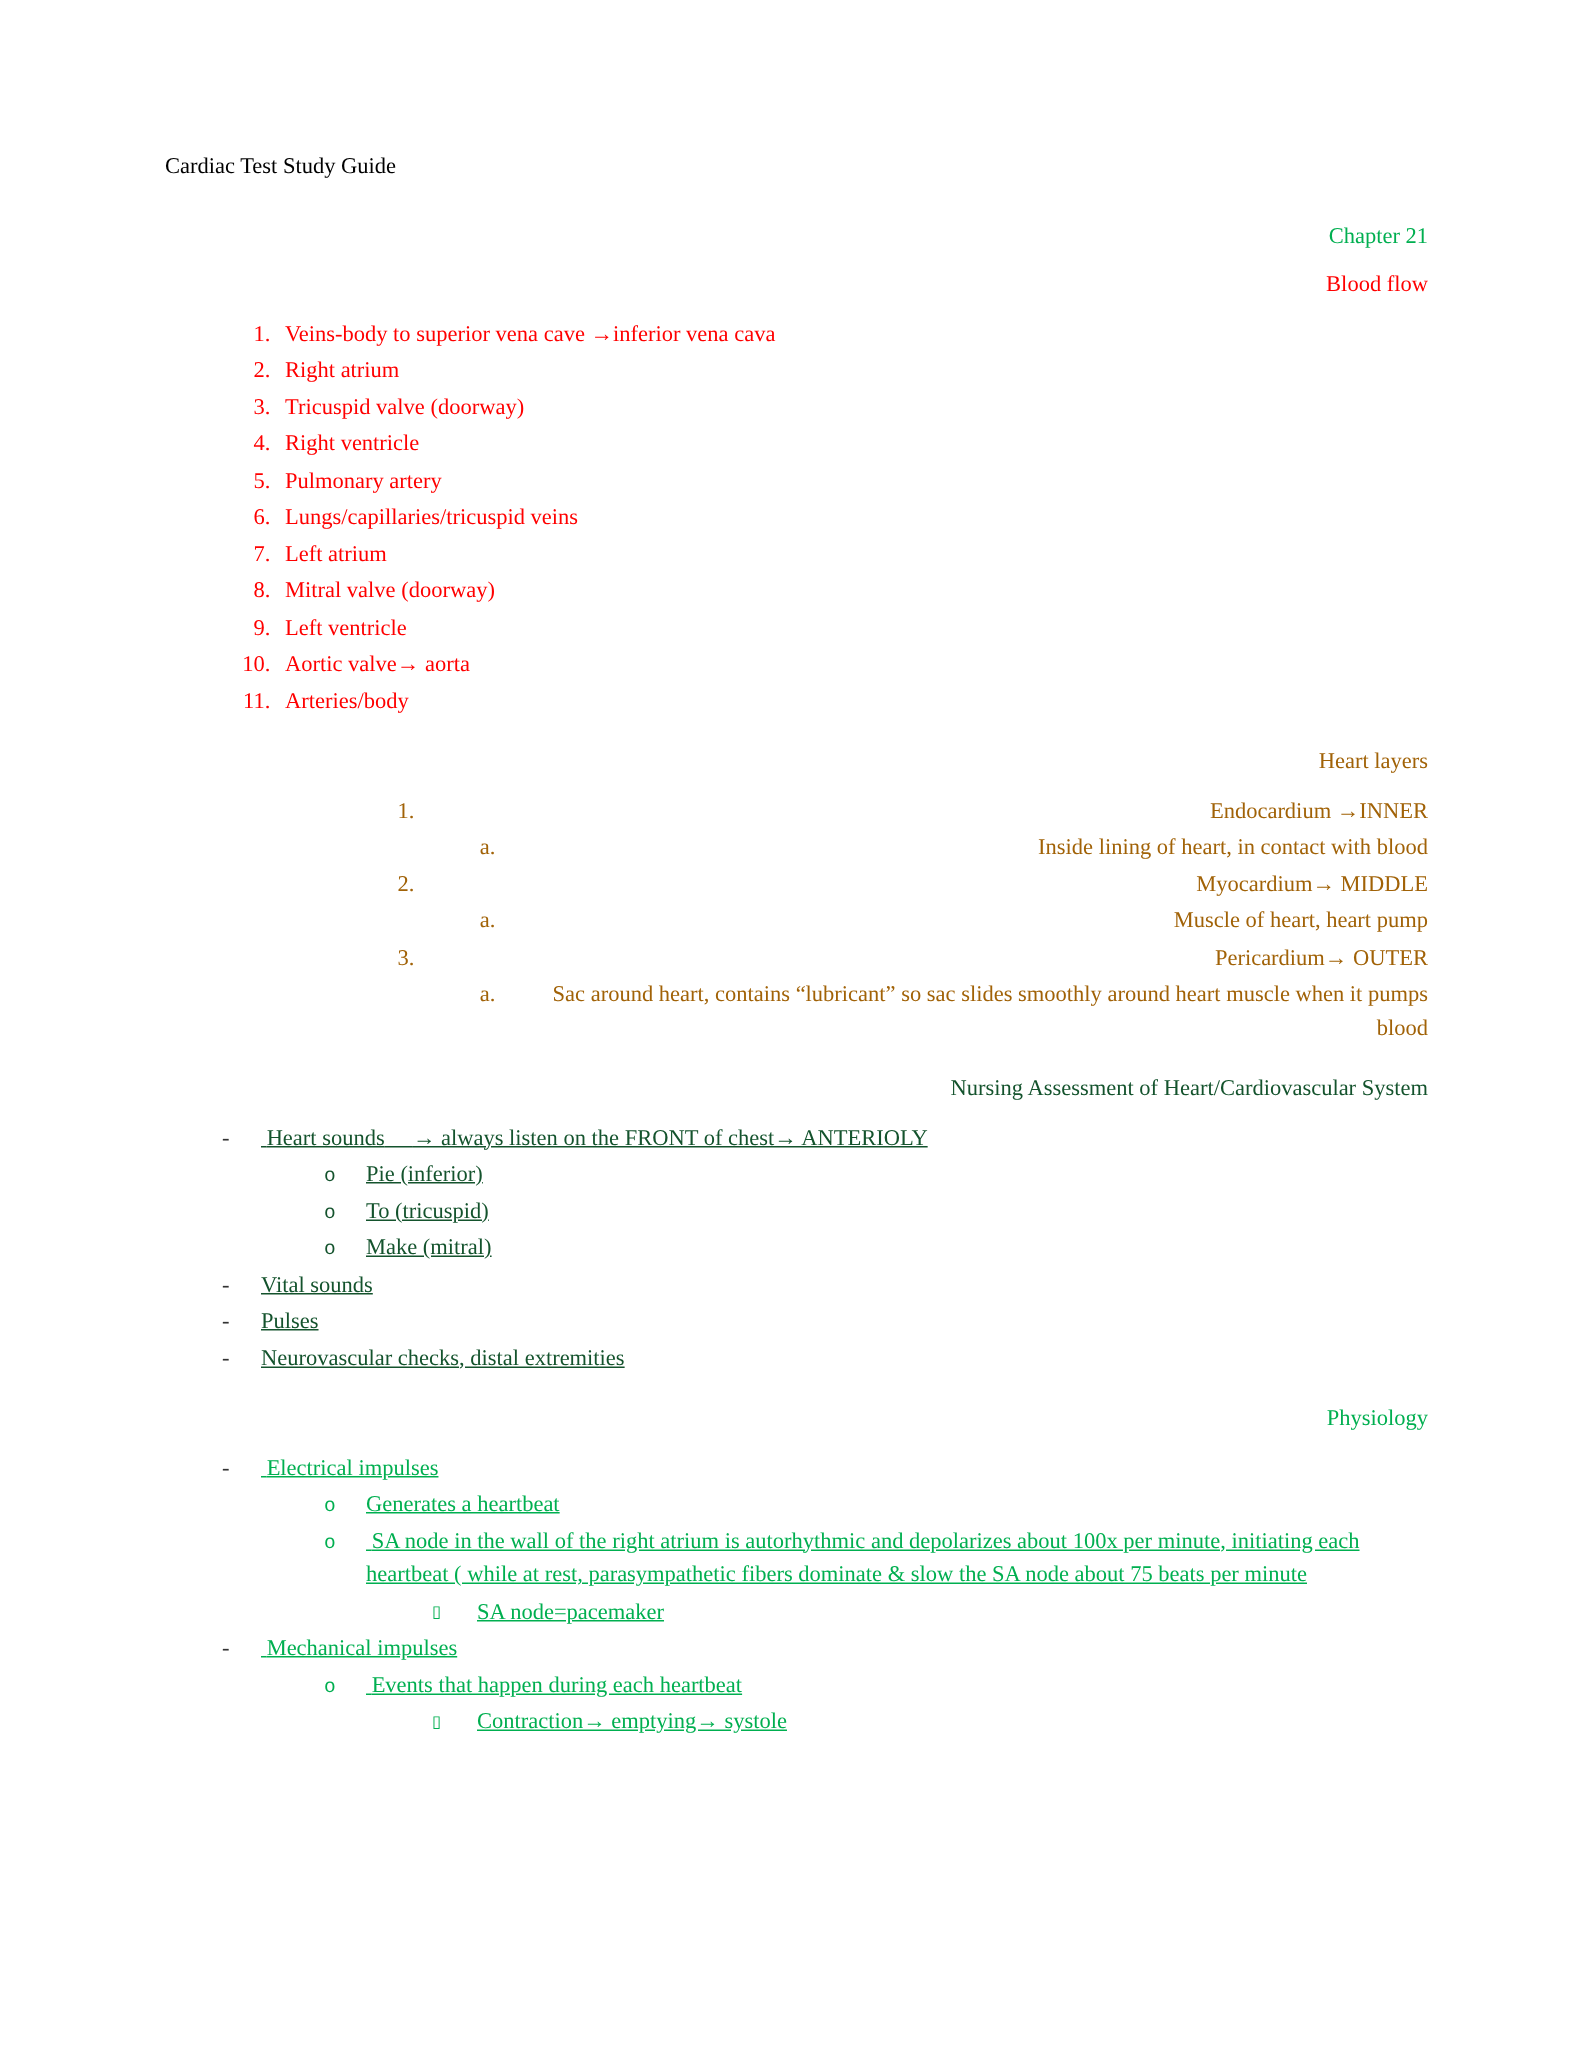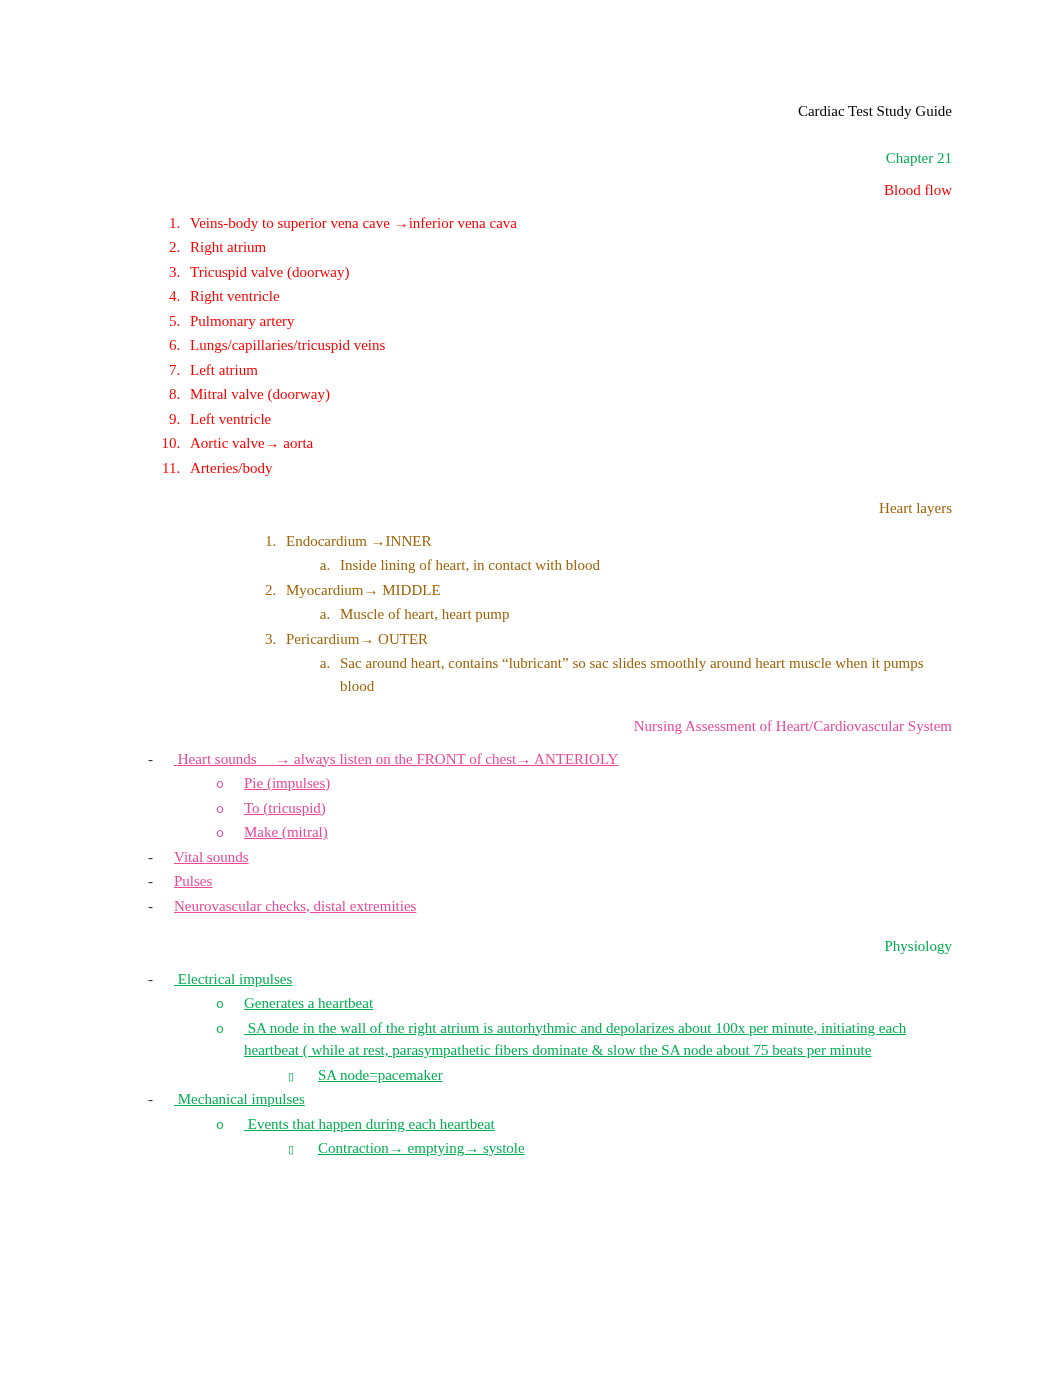--- a/index.html
+++ b/index.html
@@ -7,39 +7,40 @@
     font-size: 15px;
     line-height: 1.5;
     background: #fff;
     color: #000;
     margin: 0;
     padding: 100px 110px 80px 110px;
     width: 1062px;
     box-sizing: border-box;
   }
   .title {
-    text-align: right;
+    text-align: left;
     margin-bottom: 24px;
   }
   .section-head {
     margin-top: 8px;
     margin-bottom: 10px;
     text-align: right;
   }
   ol.numbered {
     list-style-type: decimal;
     margin: 6px 0 18px 0;
     padding-left: 74px;
   }
   ol.numbered li {
     padding-left: 6px;
     margin-bottom: 2px;
   }
   ol.numbered.indented {
     padding-left: 170px;
+    text-align: right;
   }
   ol.alpha {
     list-style-type: lower-alpha;
     margin: 2px 0 2px 0;
     padding-left: 48px;
   }
   ul.dash {
     list-style: none;
     margin: 6px 0 18px 0;
     padding-left: 38px;
@@ -87,21 +88,21 @@
     font-size: 11px;
     vertical-align: middle;
   }
   ul.square > li {
     padding-left: 30px;
     margin-bottom: 2px;
   }
   .c-green { color: #00af50; }
   .c-red { color: #ff0000; }
   .c-blue { color: #a16207; }
-  .c-purple { color: #ec4899; }
+  .c-purple { color: #14532d; }
 </style>
 </head>
 <body>
 
 <div class="title">Cardiac Test Study Guide</div>
 
 <div class="section-head c-green">Chapter 21</div>
 <div class="section-head c-red">Blood flow</div>
 <ol class="numbered c-red">
   <li>Veins-body to superior vena cave →inferior vena cava</li>
@@ -137,21 +138,21 @@
       <li>Sac around heart, contains “lubricant” so sac slides smoothly around heart muscle when it pumps blood</li>
     </ol>
   </li>
 </ol>
 
 <div class="section-head c-purple">Nursing Assessment of Heart/Cardiovascular System</div>
 <ul class="dash c-purple">
   <li>
     <span>Heart sounds</span>&nbsp;&nbsp;&nbsp;&nbsp;&nbsp;<span>→ always listen on the FRONT of chest→ ANTERIOLY</span>
     <ul class="circle">
-      <li>Pie (impulses)</li>
+      <li>Pie (inferior)</li>
       <li>To (tricuspid)</li>
       <li>Make (mitral)</li>
     </ul>
   </li>
   <li>Vital sounds</li>
   <li>Pulses</li>
   <li>Neurovascular checks, distal extremities</li>
 </ul>
 
 <div class="section-head c-green">Physiology</div>

